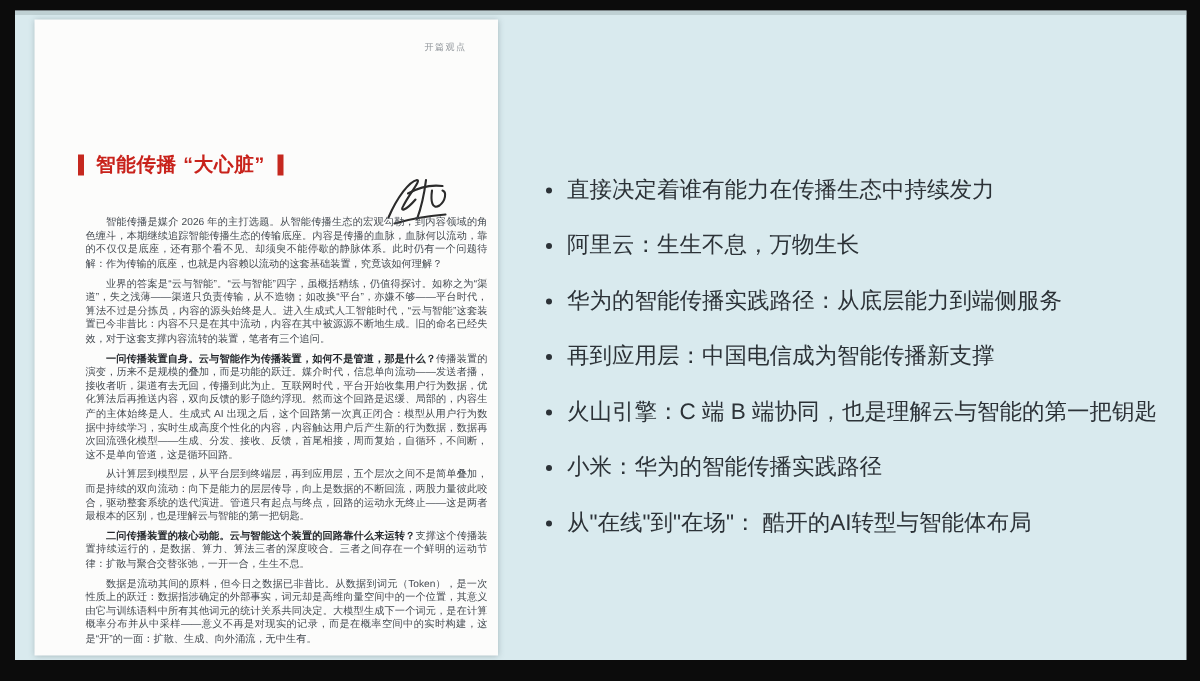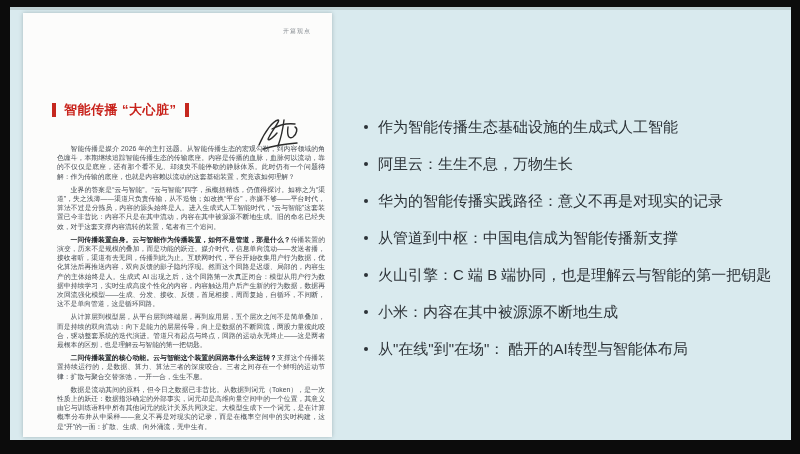--- a/index.html
+++ b/index.html
@@ -92,41 +92,41 @@
           <p class="para">从计算层到模型层，从平台层到终端层，再到应用层，五个层次之间不是简单叠加，而是持续的双向流动：向下是能力的层层传导，向上是数据的不断回流，两股力量彼此咬合，驱动整套系统的迭代演进。管道只有起点与终点，回路的运动永无终止——这是两者最根本的区别，也是理解云与智能的第一把钥匙。</p>
           <p class="para"><b>二问传播装置的核心动能。云与智能这个装置的回路靠什么来运转？</b>支撑这个传播装置持续运行的，是数据、算力、算法三者的深度咬合。三者之间存在一个鲜明的运动节律：扩散与聚合交替张弛，一开一合，生生不息。</p>
           <p class="para">数据是流动其间的原料，但今日之数据已非昔比。从数据到词元（Token），是一次性质上的跃迁：数据指涉确定的外部事实，词元却是高维向量空间中的一个位置，其意义由它与训练语料中所有其他词元的统计关系共同决定。大模型生成下一个词元，是在计算概率分布并从中采样——意义不再是对现实的记录，而是在概率空间中的实时构建，这是“开”的一面：扩散、生成、向外涌流，无中生有。</p>
           <p class="para">算力是驱动这一切运转的物理底座。芯片集群、数据中心、边缘节点，这些冷硬的基础设施，是整套装置涌动的物质前提。算力从来不是中立的资源，它的地理分布与自主程度，直接决定着谁有能力在传播生态中持续发力，谁只能仰人鼻息。</p>
         </div>
     </div>
 
     <ul class="agenda">
         <li>
           <span class="bullet-dot"></span>
-          <span>作为智能传播生态基础设施的生成式人工智能</span>
+          <span>直接决定着谁有能力在传播生态中持续发力</span>
         </li>
         <li>
           <span class="bullet-dot"></span>
           <span>阿里云：生生不息，万物生长</span>
         </li>
         <li>
           <span class="bullet-dot"></span>
-          <span>华为的智能传播实践路径：意义不再是对现实的记录</span>
+          <span>华为的智能传播实践路径：从底层能力到端侧服务</span>
         </li>
         <li>
           <span class="bullet-dot"></span>
-          <span>从管道到中枢：中国电信成为智能传播新支撑</span>
+          <span>再到应用层：中国电信成为智能传播新支撑</span>
         </li>
         <li>
           <span class="bullet-dot"></span>
           <span>火山引擎：C 端 B 端协同，也是理解云与智能的第一把钥匙</span>
         </li>
         <li>
           <span class="bullet-dot"></span>
-          <span>小米：内容在其中被源源不断地生成</span>
+          <span>小米：华为的智能传播实践路径</span>
         </li>
         <li>
           <span class="bullet-dot"></span>
           <span>从"在线"到"在场"： 酷开的AI转型与智能体布局</span>
         </li>
       </ul>
   </div>
 </div>
 
 </body></html>

